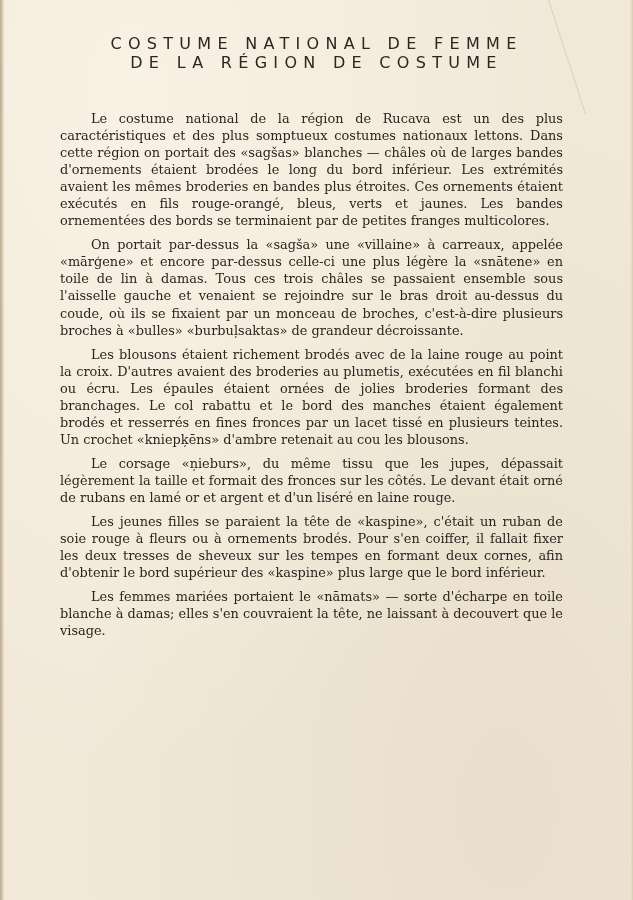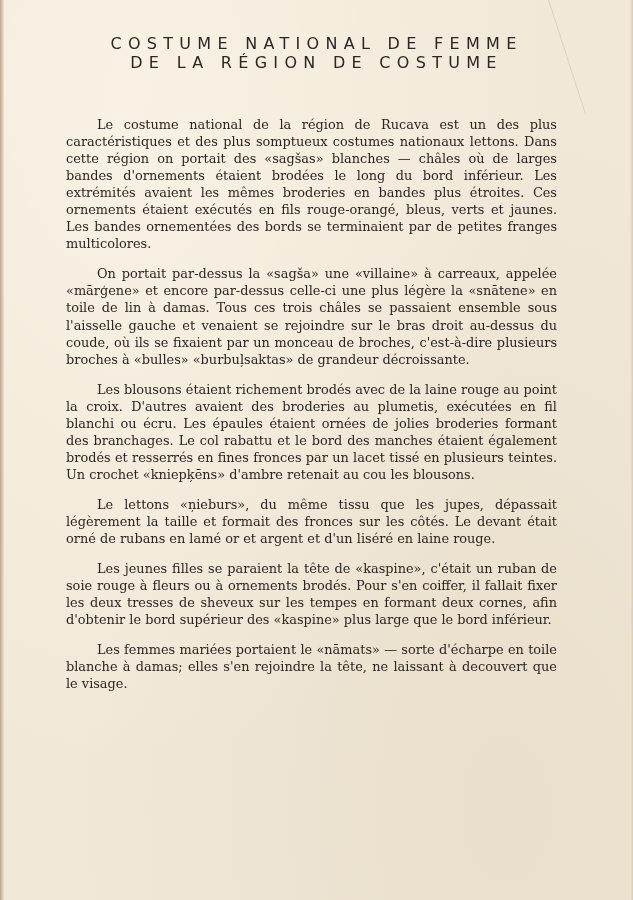--- a/index.html
+++ b/index.html
@@ -36,36 +36,36 @@
     .title .line { display: block; }
     .body-text {
       position: absolute; left: 53px; top: 103px; width: 517px;
       font-family: "DejaVu Serif", serif;
       font-size: 12.9px;
       line-height: 17.05px;
       text-align: justify;
       color: #2b2521;
     }
     .body-text p {
-      margin: 13px;
+      margin: 7px;
       text-indent: 31px;
     }
   </style>
 </head>
 <body>
 
 <div class="page-edge-left"></div>
 <div class="page-edge-right"></div>
 <div class="fold-line"></div>
 
 <h1 class="title" style="margin:0;font-weight:normal;">
   <span class="line">COSTUME NATIONAL DE FEMME</span>
   <span class="line">DE LA RÉGION DE COSTUME</span>
 </h1>
 
 <div class="body-text">
   <p>Le costume national de la région de Rucava est un des plus caractéristiques et des plus somptueux costumes nationaux lettons. Dans cette région on portait des «sagšas» blanches — châles où de larges bandes d'ornements étaient brodées le long du bord inférieur. Les extrémités avaient les mêmes broderies en bandes plus étroites. Ces ornements étaient exécutés en fils rouge-orangé, bleus, verts et jaunes. Les bandes ornementées des bords se terminaient par de petites franges multicolores.</p>
   <p>On portait par-dessus la «sagša» une «villaine» à carreaux, appelée «mārģene» et encore par-dessus celle-ci une plus légère la «snātene» en toile de lin à damas. Tous ces trois châles se passaient ensemble sous l'aisselle gauche et venaient se rejoindre sur le bras droit au-dessus du coude, où ils se fixaient par un monceau de broches, c'est-à-dire plusieurs broches à «bulles» «burbuļsaktas» de grandeur décroissante.</p>
   <p>Les blousons étaient richement brodés avec de la laine rouge au point la croix. D'autres avaient des broderies au plumetis, exécutées en fil blanchi ou écru. Les épaules étaient ornées de jolies broderies formant des branchages. Le col rabattu et le bord des manches étaient également brodés et resserrés en fines fronces par un lacet tissé en plusieurs teintes. Un crochet «kniepķēns» d'ambre retenait au cou les blousons.</p>
-  <p>Le lettons «ņieburs», du même tissu que les jupes, dépassait légèrement la taille et formait des fronces sur les côtés. Le devant était orné de rubans en lamé or et argent et d'un liséré en laine rouge.</p>
+  <p>Le corsage «ņieburs», du même tissu que les jupes, dépassait légèrement la taille et formait des fronces sur les côtés. Le devant était orné de rubans en lamé or et argent et d'un liséré en laine rouge.</p>
   <p>Les jeunes filles se paraient la tête de «kaspine», c'était un ruban de soie rouge à fleurs ou à ornements brodés. Pour s'en coiffer, il fallait fixer les deux tresses de sheveux sur les tempes en formant deux cornes, afin d'obtenir le bord supérieur des «kaspine» plus large que le bord inférieur.</p>
-  <p>Les femmes mariées portaient le «nāmats» — sorte d'écharpe en toile blanche à damas; elles s'en rejoindre la tête, ne laissant à decouvert que le visage.</p>
+  <p>Les femmes mariées portaient le «nāmats» — sorte d'écharpe en toile blanche à damas; elles s'en couvraient la tête, ne laissant à decouvert que le visage.</p>
 </div>
 
 </body></html>

